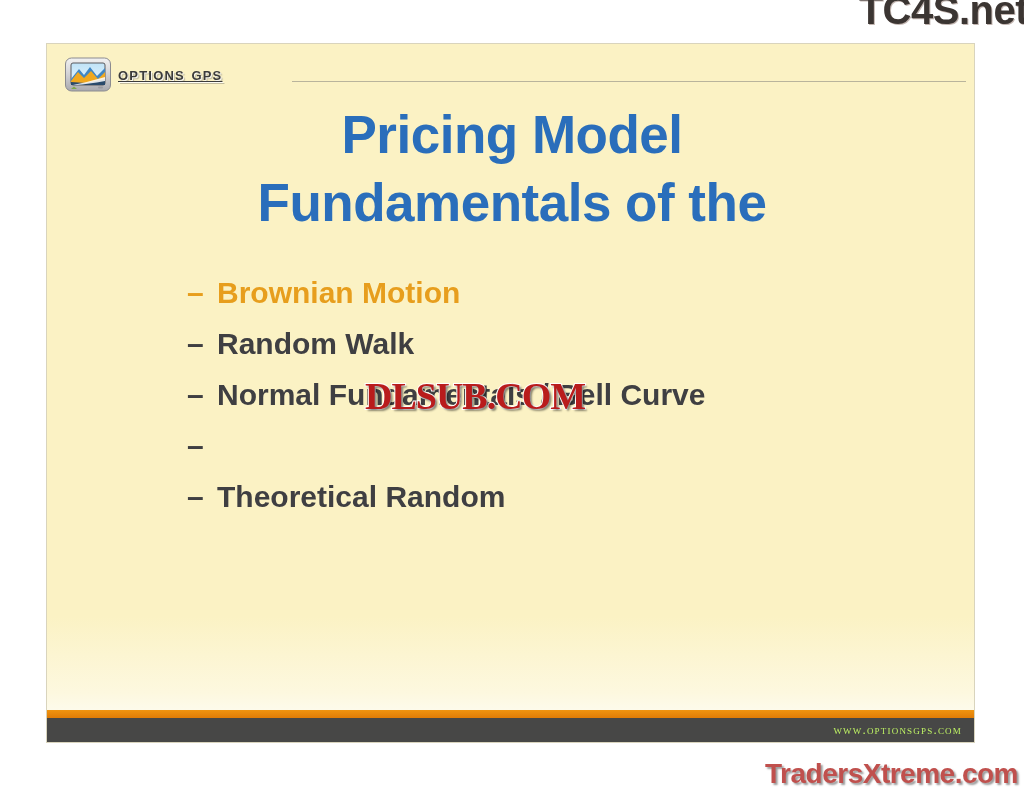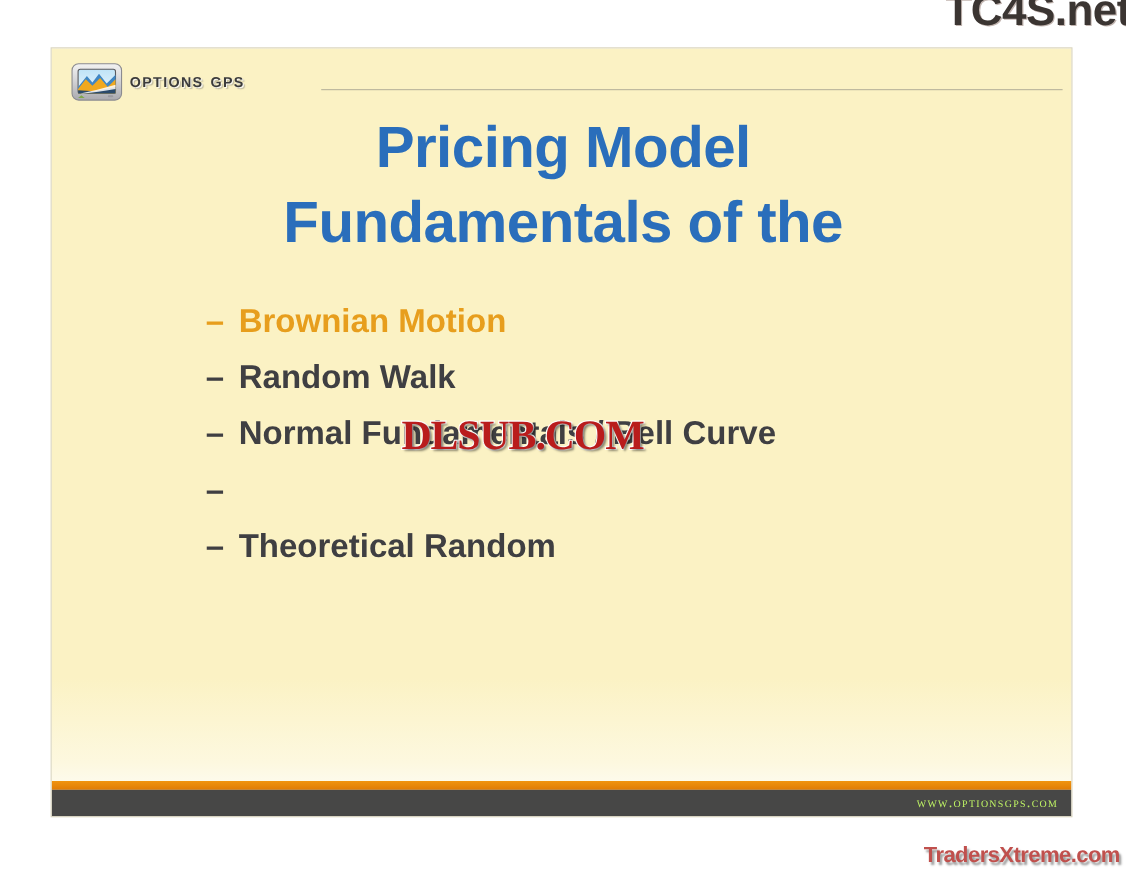--- a/index.html
+++ b/index.html
@@ -69,20 +69,21 @@
     top: 19px;
     font-family: "Liberation Sans", sans-serif;
     font-weight: bold;
     font-size: 19px;
     letter-spacing: 1.2px;
     color: #3b3b3b;
     font-variant: small-caps;
     text-transform: lowercase;
     text-shadow: 1px 1px 0 rgba(255,255,255,0.8), 2px 2px 1px rgba(90,90,90,0.35);
     white-space: nowrap;
+    text-decoration: underline;
   }
   .header-rule {
     position: absolute;
     left: 245px;
     right: 8px;
     top: 37px;
     height: 1px;
     background: #b9b49c;
   }
 
@@ -175,21 +176,21 @@
     text-shadow: 2px 2px 2px rgba(0,0,0,0.45);
     z-index: 30;
     white-space: nowrap;
   }
   .wm-bottom {
     position: absolute;
     right: 6px;
     bottom: 1px;
     font-family: "Liberation Sans", sans-serif;
     font-weight: bold;
-    font-size: 20px;
+    font-size: 28px;
     letter-spacing: -0.5px;
     color: #c0504d;
     -webkit-text-stroke: 2px #ffffff;
     paint-order: stroke fill;
     text-shadow: 2px 2px 2px rgba(0,0,0,0.4);
     z-index: 40;
     white-space: nowrap;
   }
 </style>
 </head>

